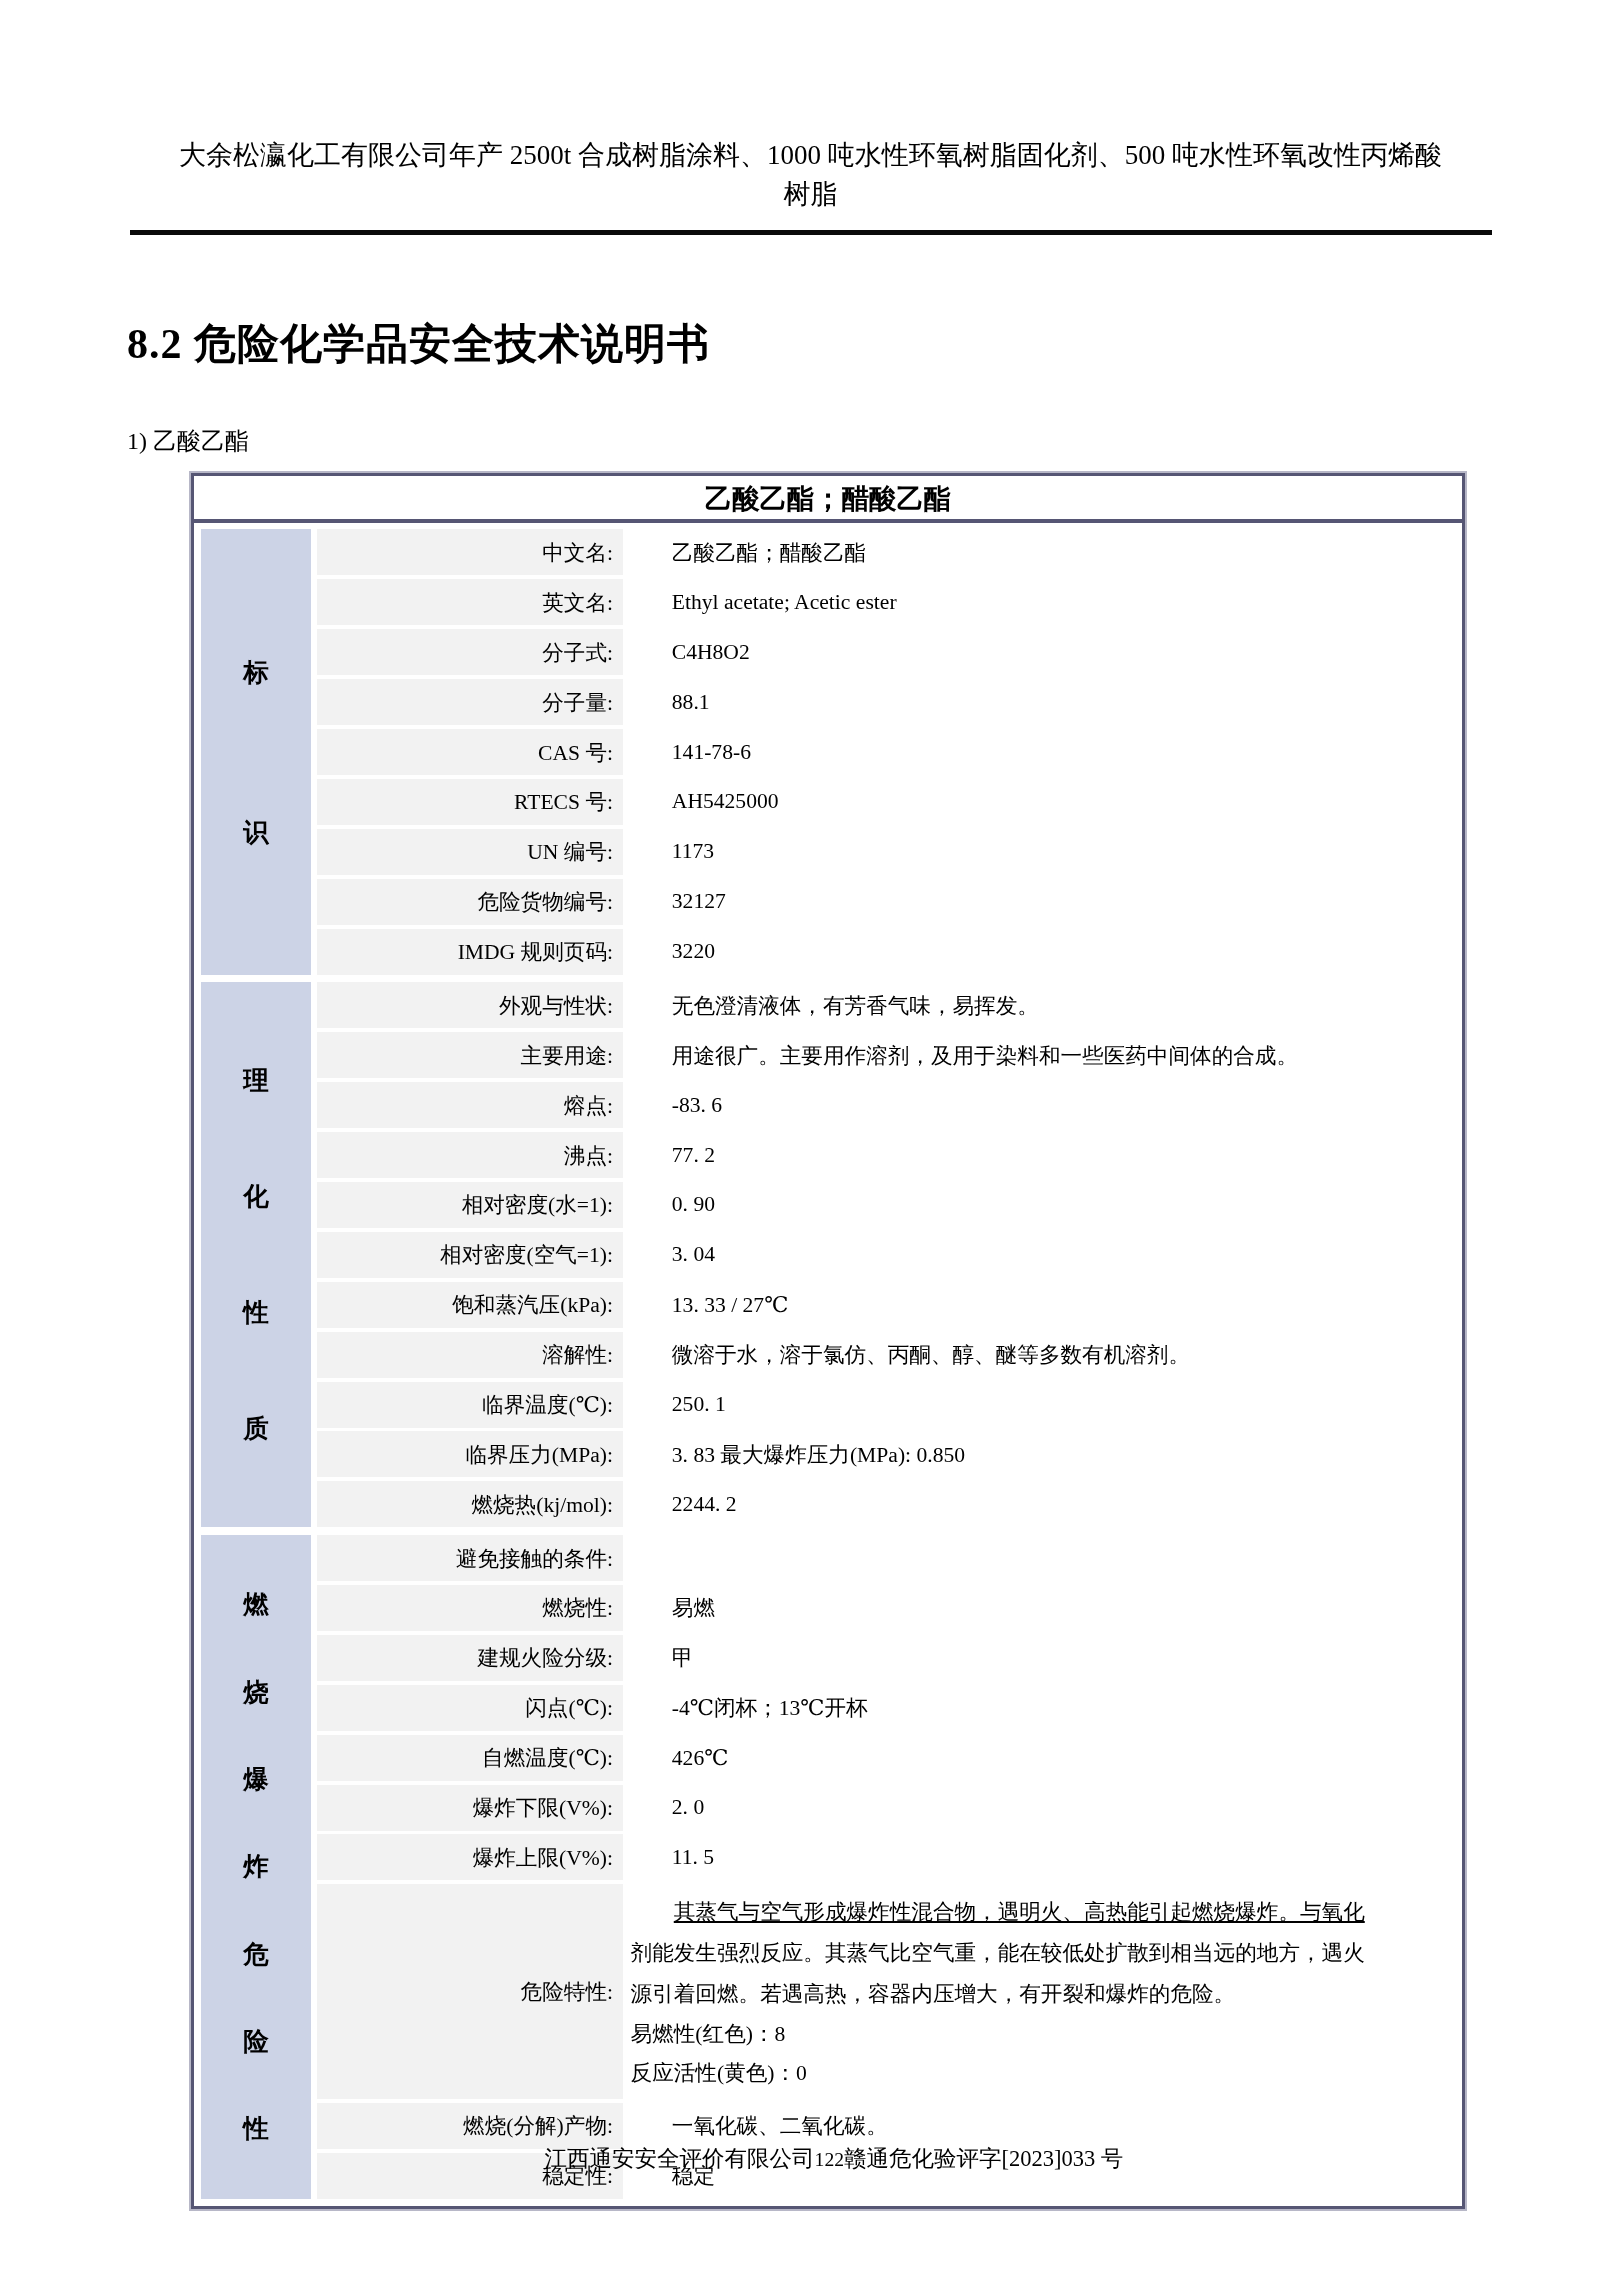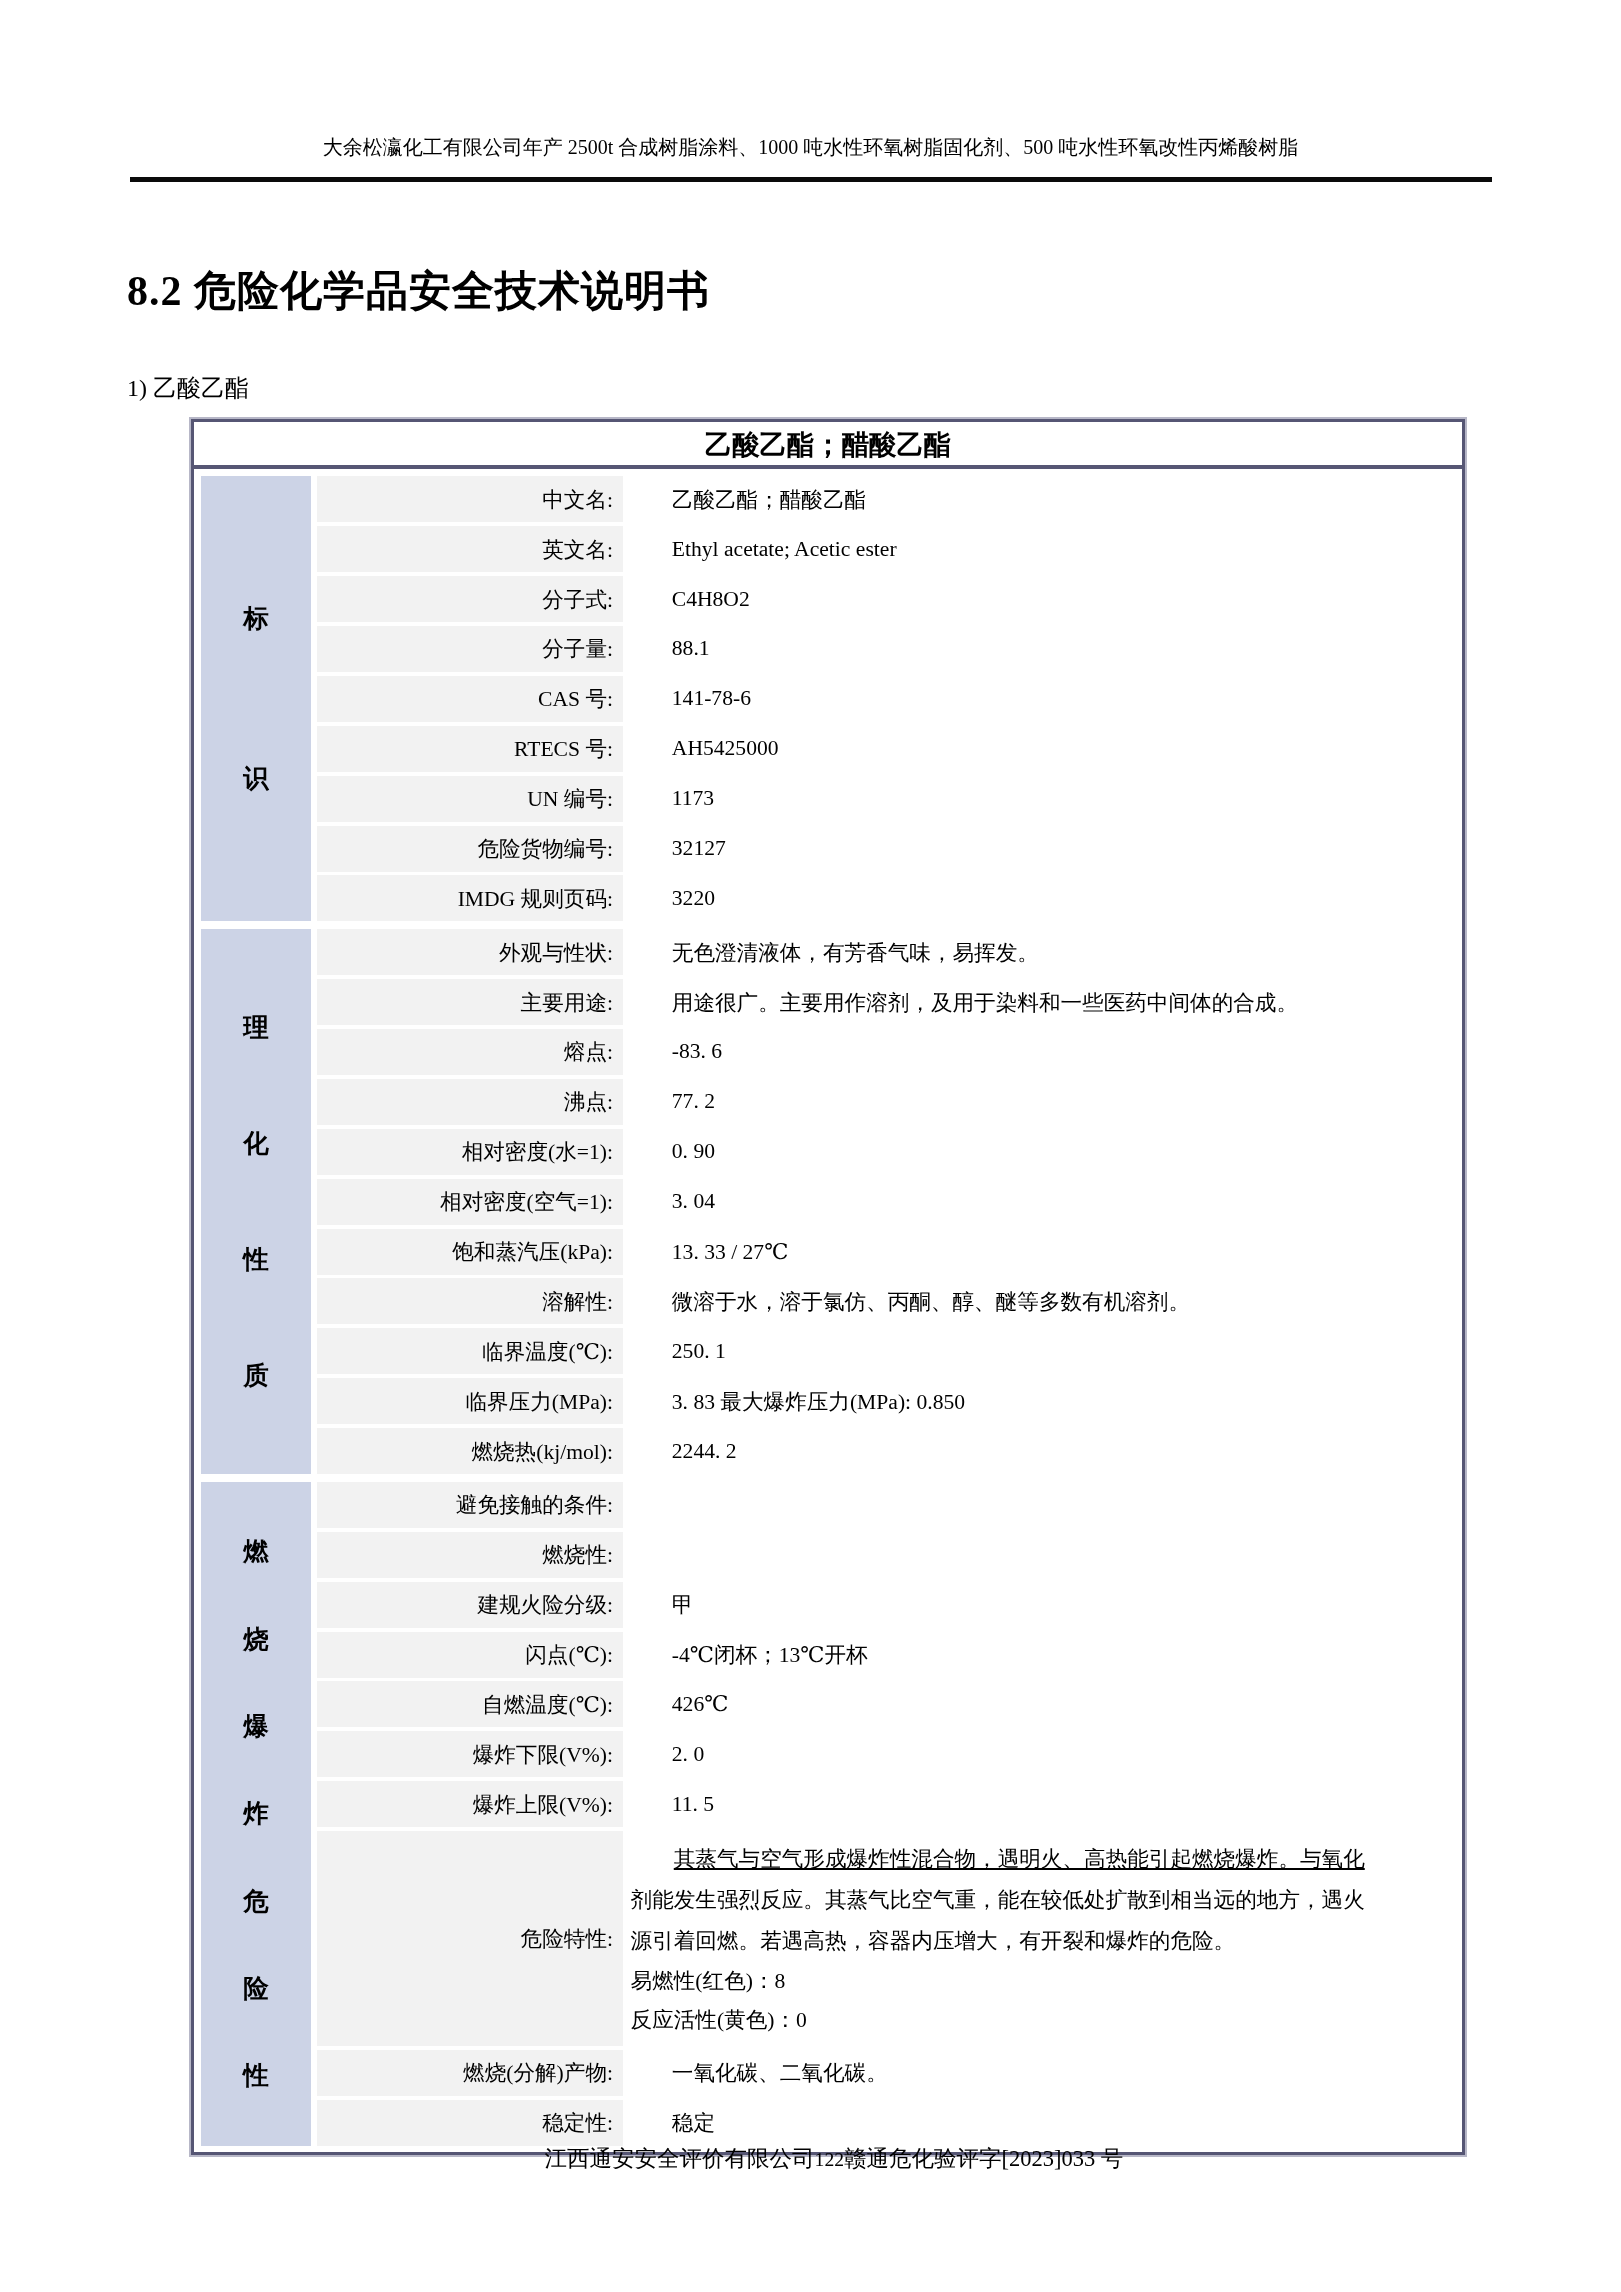--- a/index.html
+++ b/index.html
@@ -1,20 +1,20 @@
 <!DOCTYPE html>
 <html><head>
 <meta charset="utf-8">
 <style>
   * { margin:0; padding:0; box-sizing:border-box; }
   html,body { background:#ffffff; }
   body { font-family:"Liberation Serif","DejaVu Serif",serif; color:#000; }
   .page { position:relative; width:1621px; height:2293px; background:#fff; overflow:hidden; }
 
-  .doc-header { padding-top:120px; text-align:center; font-size:20px; line-height:39px; width:1274px; margin:8px auto; }
+  .doc-header { padding-top:120px; text-align:center; font-size:27px; line-height:39px; width:1274px; margin:16px auto; }
   .header-rule { margin:9.8px 0 0 130px; width:1362px; height:4.9px; background:#0a0a0a; }
 
   .section-title { margin:81px 0 0 127px; font-size:42px; font-weight:bold; letter-spacing:1px; }
   .sub-title { margin:53px 0 0 127px; font-size:24px; font-weight:normal; }
 
   .msds-table { margin:15.7px 0 0 191px; width:1274px; border:3.9px solid #565674; box-shadow:0 0 0 2px #b7b7c7; background:#fff; }
   .msds-title { height:47px; line-height:47px; text-align:center; font-size:27.4px; font-weight:bold; border-bottom:4.9px solid #565674; }
   .msds-body { padding:6.9px; }
 
   .tsection { display:flex; margin-bottom:7.8px; }
@@ -162,20 +162,21 @@
           <span>险</span>
           <span>性</span>
         </div>
         <div class="rows">
           <div class="row">
               <div class="cell label">避免接触的条件:</div>
               <div class="cell value"></div>
             </div>
           <div class="row">
               <div class="cell label">燃烧性:</div>
+              <div class="cell value">易燃</div>
             </div>
           <div class="row">
               <div class="cell label">建规火险分级:</div>
               <div class="cell value">甲</div>
             </div>
           <div class="row">
               <div class="cell label">闪点(℃):</div>
               <div class="cell value">-4℃闭杯；13℃开杯</div>
             </div>
           <div class="row">

